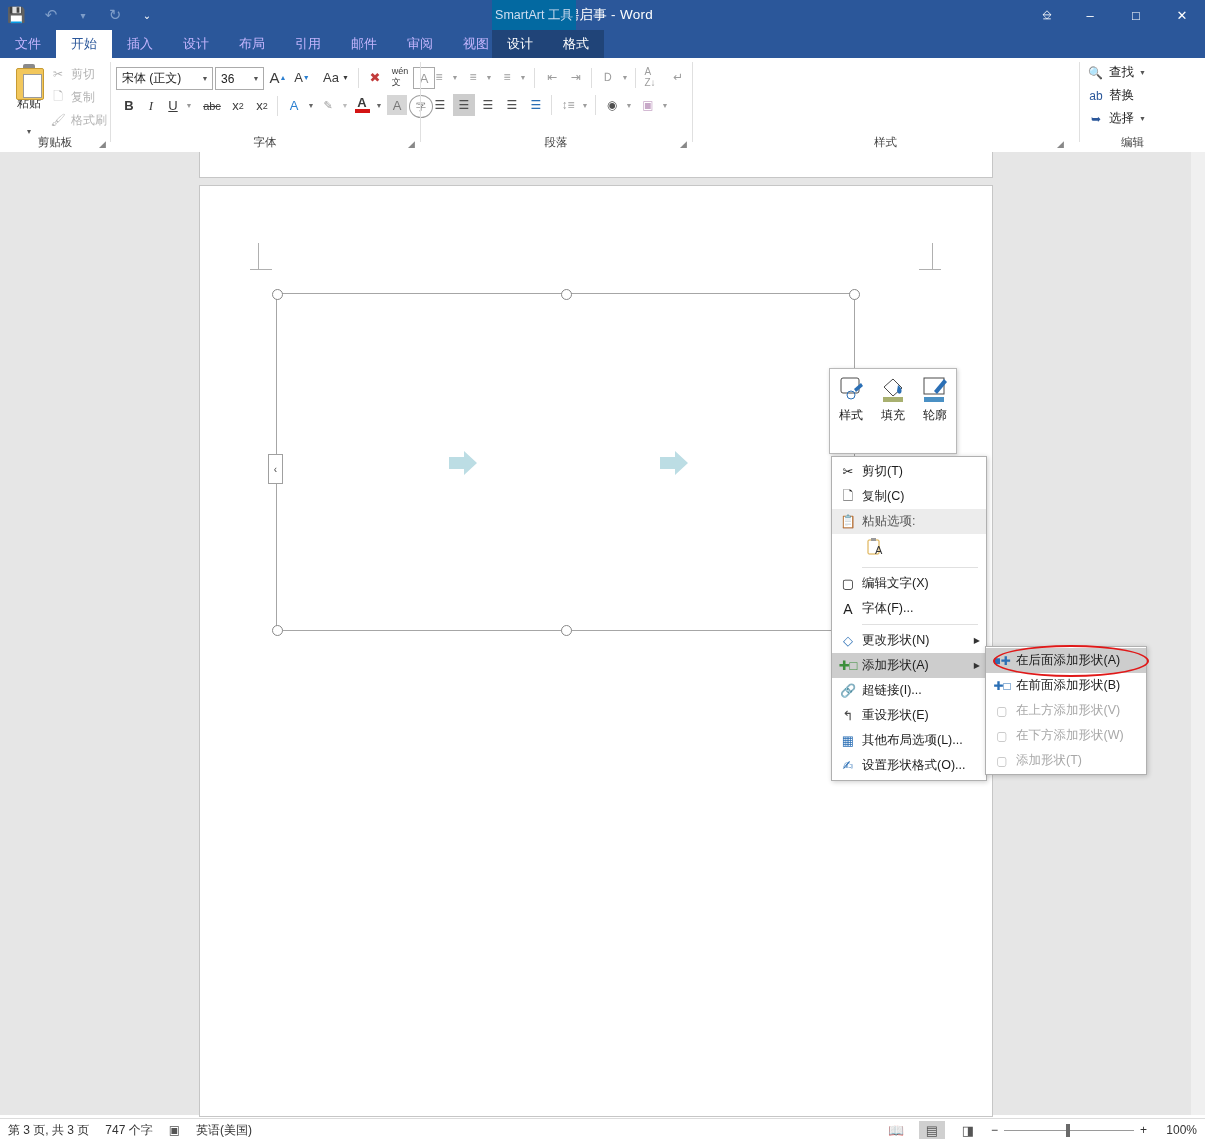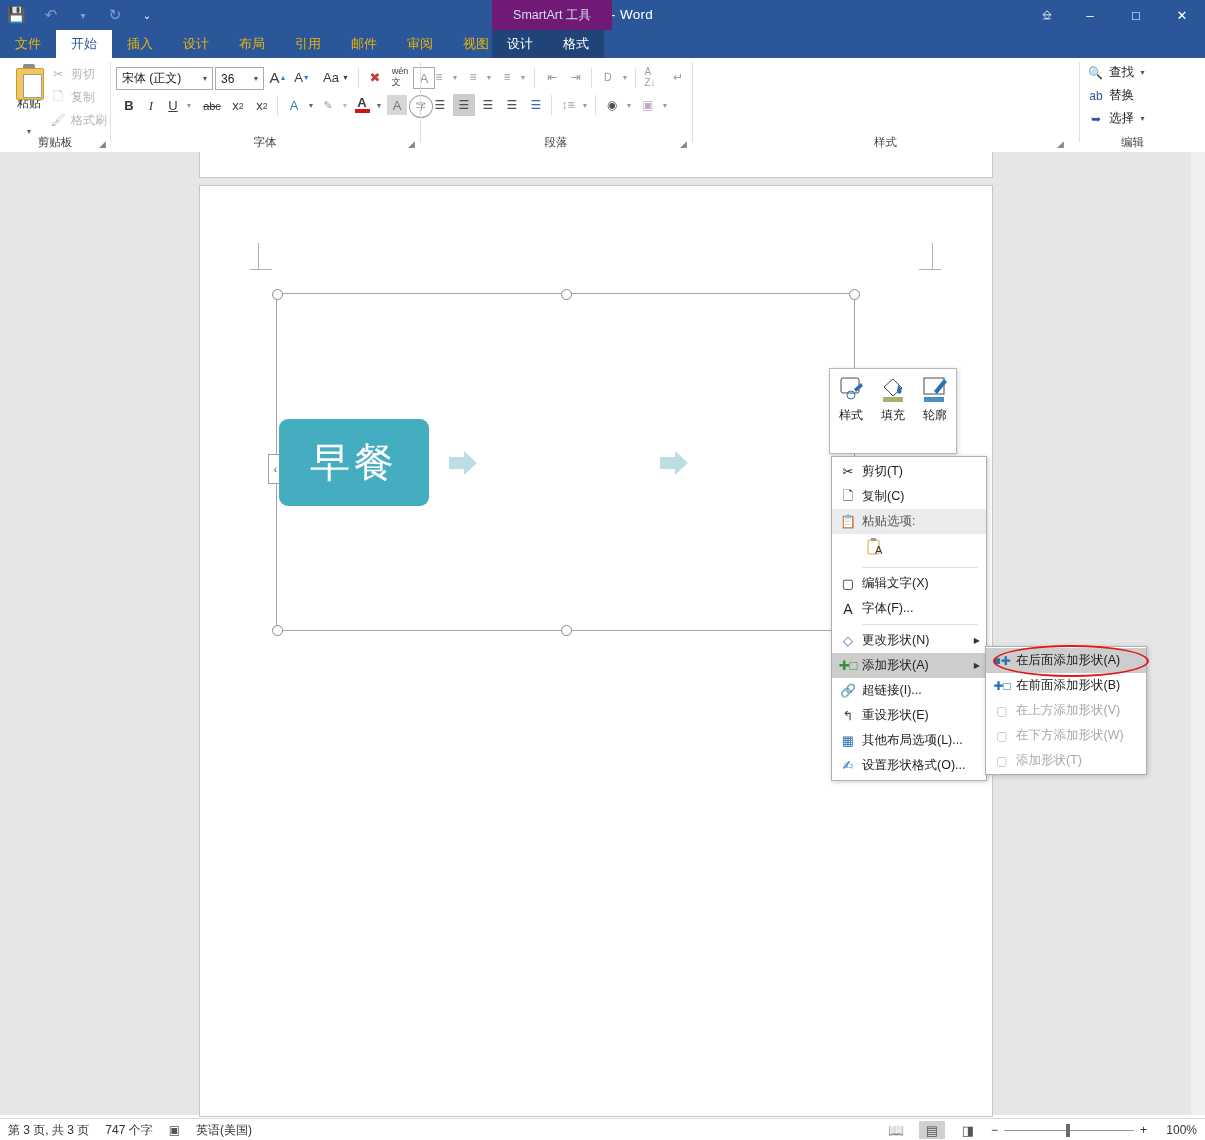--- a/index.html
+++ b/index.html
@@ -24,40 +24,40 @@
   }
   .qat .qbtn.dim { color:#7e9dc9; }
   .qat .qbtn.small { font-size:10px; width:30px; }
   .doc-title {
     position:absolute; left:0; top:0; width:1205px; height:30px;
     display:flex; align-items:center; justify-content:center;
     color:#ffffff; font-size:13.5px; letter-spacing:.3px;
     pointer-events:none;
   }
   .smartart-tools {
-    position:absolute; left:492px; top:0; width:120px; height:30px;
-    background:#701a75; color:#cfddf0; font-size:12.5px;
+    position:absolute; left:492px; top:0; width:84px; height:30px;
+    background:#0369a1; color:#cfddf0; font-size:12.5px;
     display:flex; align-items:center; justify-content:center;
   }
   .win-ctrls { position:absolute; right:0; top:0; height:30px; display:flex; align-items:center; }
   .win-ctrls .wbtn {
     width:46px; height:30px; display:flex; align-items:center; justify-content:center;
     color:#ffffff; font-size:13px;
   }
   .win-ctrls .wbtn.ribbon-opt { width:40px; font-size:12px; }
 
   
   .tabstrip {
     position:absolute; left:0; top:30px; width:1205px; height:28px;
     background:#2b579a;
   }
   .tabs { position:absolute; left:0; top:0; height:28px; display:flex; align-items:stretch; }
   .tab {
     padding:0 15px; display:flex; align-items:center; justify-content:center;
-    color:#eab308; font-size:13px; height:28px;
+    color:#c4b5fd; font-size:13px; height:28px;
   }
   .tab.active { background:#ffffff; color:#2b579a; }
   .tabs-ctx { position:absolute; left:492px; top:0; height:28px; display:flex; background:#204478; }
   .tabs-ctx .tab { color:#ffffff; }
   .tellme {
     position:absolute; left:598px; top:30px; height:28px;
     display:flex; align-items:center; color:#cddbee; font-size:12px; gap:5px;
   }
   .bulb { color:#ffd34d; font-size:12px; }
   .signin {
@@ -466,21 +466,20 @@
 
       <div class="sa-frame">
         <div class="handle" style="left:-5px;  top:-5px;"></div>
         <div class="handle" style="left:284px; top:-5px;"></div>
         <div class="handle" style="left:572px; top:-5px;"></div>
         <div class="handle" style="left:-5px;  top:331px;"></div>
         <div class="handle" style="left:284px; top:331px;"></div>
 
         <div class="sa-lefttab">‹</div>
 
-        <div class="sa-box" style="left:2px;">早餐</div>
         <div class="sa-arrow" style="left:172px;">
           <svg width="28" height="26" viewBox="0 0 28 26">
               <polygon points="0,7 15,7 15,1 28,13 15,25 15,19 0,19" fill="#bcdde4"></polygon>
             </svg>
         </div>
         <div class="sa-arrow" style="left:383px;">
           <svg width="28" height="26" viewBox="0 0 28 26">
               <polygon points="0,7 15,7 15,1 28,13 15,25 15,19 0,19" fill="#bcdde4"></polygon>
             </svg>
         </div>

